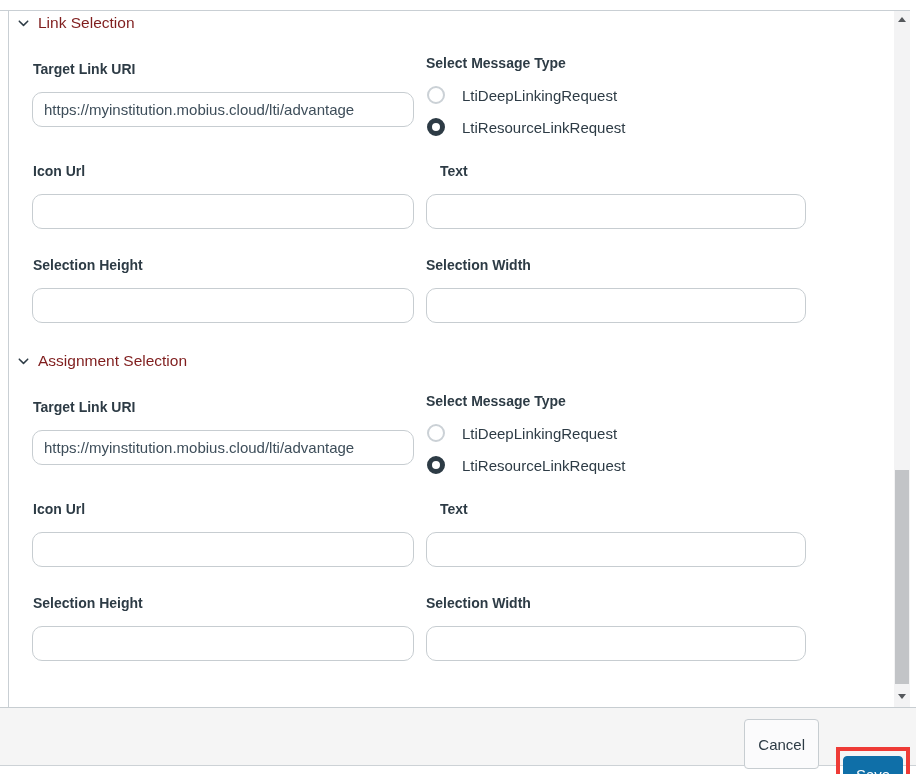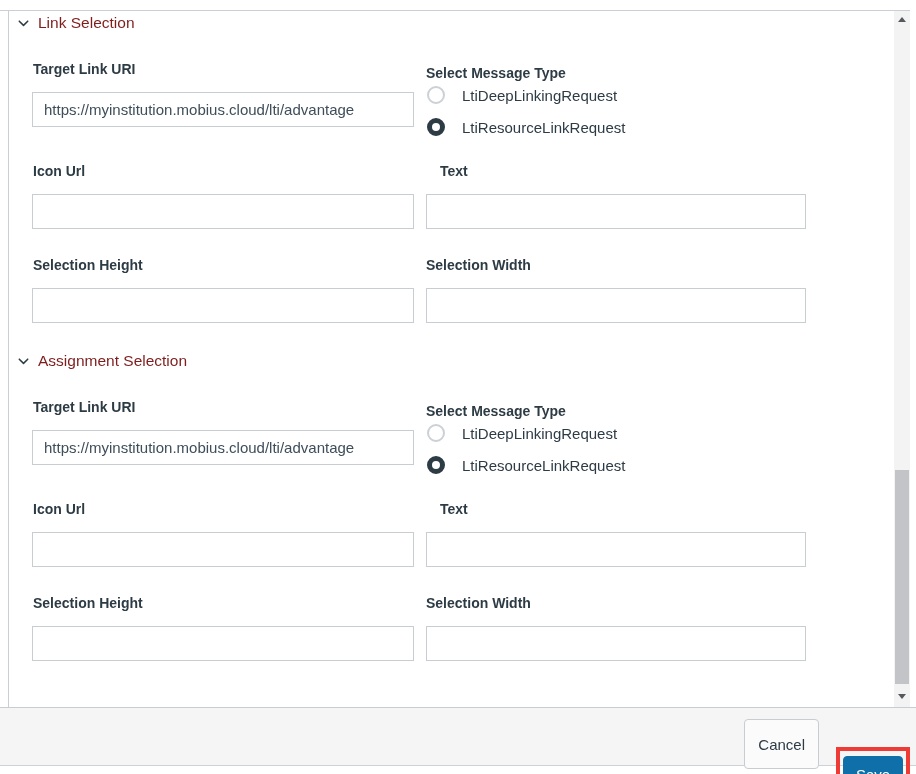--- a/index.html
+++ b/index.html
@@ -18,29 +18,29 @@
 
   .section-header {
     position:absolute; top:0; left:16px; height:18px;
     display:flex; align-items:center; gap:7px; cursor:pointer;
   }
   .section-title { font-size:15.5px; font-weight:500; color:#7f1d1d; white-space:nowrap; }
   .chev { display:block; }
 
   .lbl { position:absolute; font-size:14px; font-weight:700; color:#2D3B45; white-space:nowrap; }
   .lbl-target { top:47px;  left:33px; }
-  .lbl-smt    { top:51px;  left:426px; }
+  .lbl-smt    { top:41px;  left:426px; }
   .lbl-icon   { top:149px; left:33px; }
   .lbl-text   { top:149px; left:426px;margin-left:14px; }
   .lbl-selh   { top:243px; left:33px; }
   .lbl-selw   { top:243px; left:426px; }
 
   .field {
     position:absolute; height:35px; box-sizing:border-box;
-    border:1px solid #C7CDD1; border-radius:0; background:#fff;
+    border:1px solid #C7CDD1; border-radius:10px; background:#fff;
     font-family:"Liberation Sans", sans-serif; font-size:15px; color:#3E4E5A;
     padding:0 11px; outline:none;
   }
   .input-target { top:78px;  left:32px;  width:382px; }
   .input-icon   { top:180px; left:32px;  width:382px; }
   .input-text   { top:180px; left:426px; width:380px; }
   .input-selh   { top:274px; left:32px;  width:382px; }
   .input-selw   { top:274px; left:426px; width:380px; }
 
   .radio-row { position:absolute; display:flex; align-items:center; gap:17px; height:20px; cursor:pointer; }

